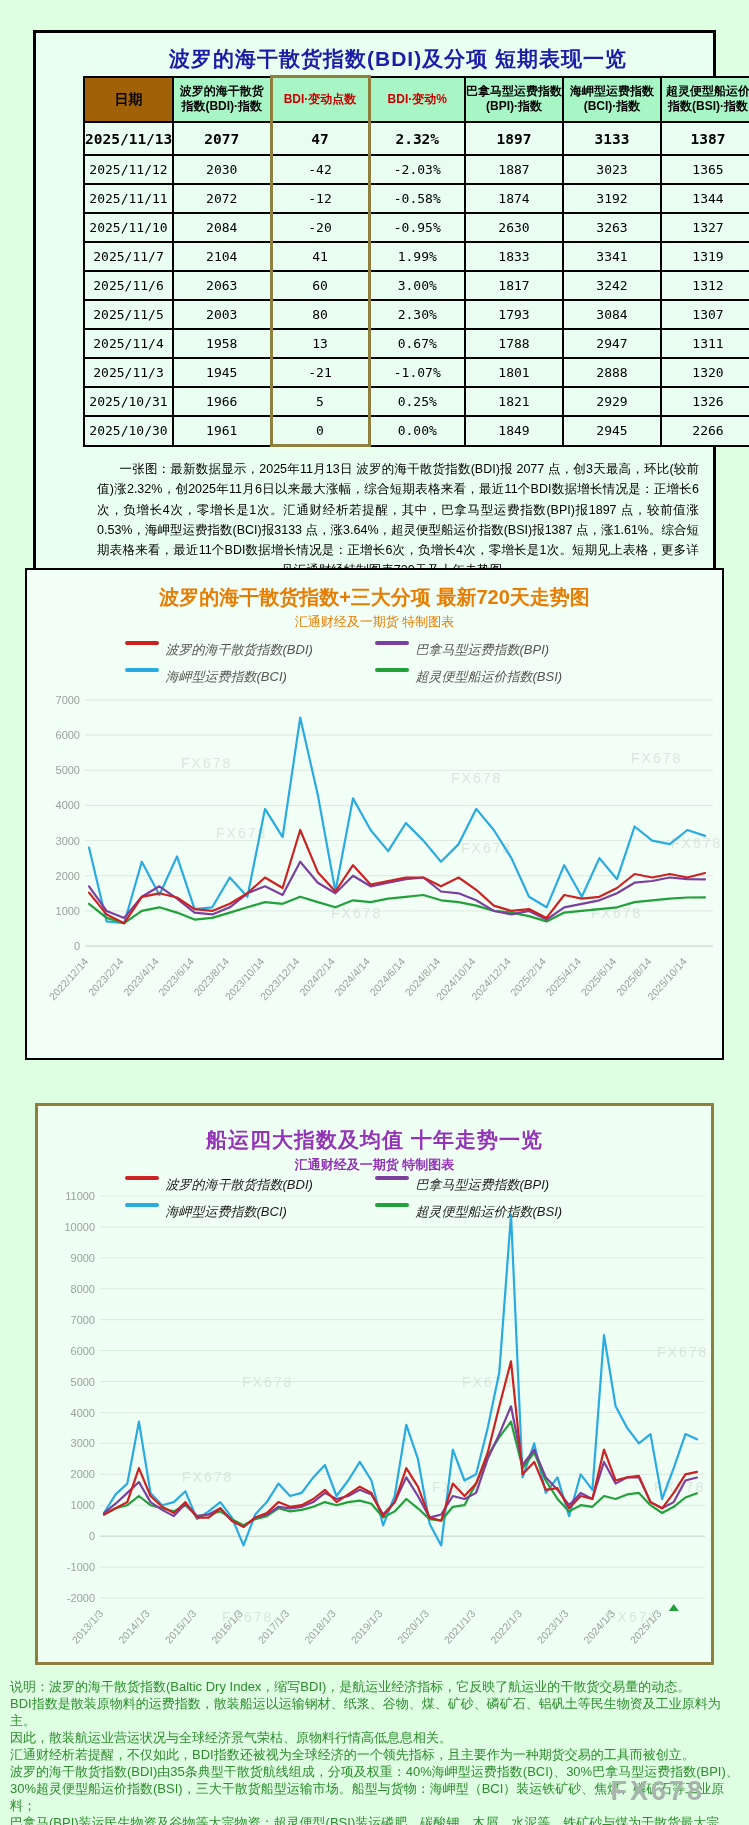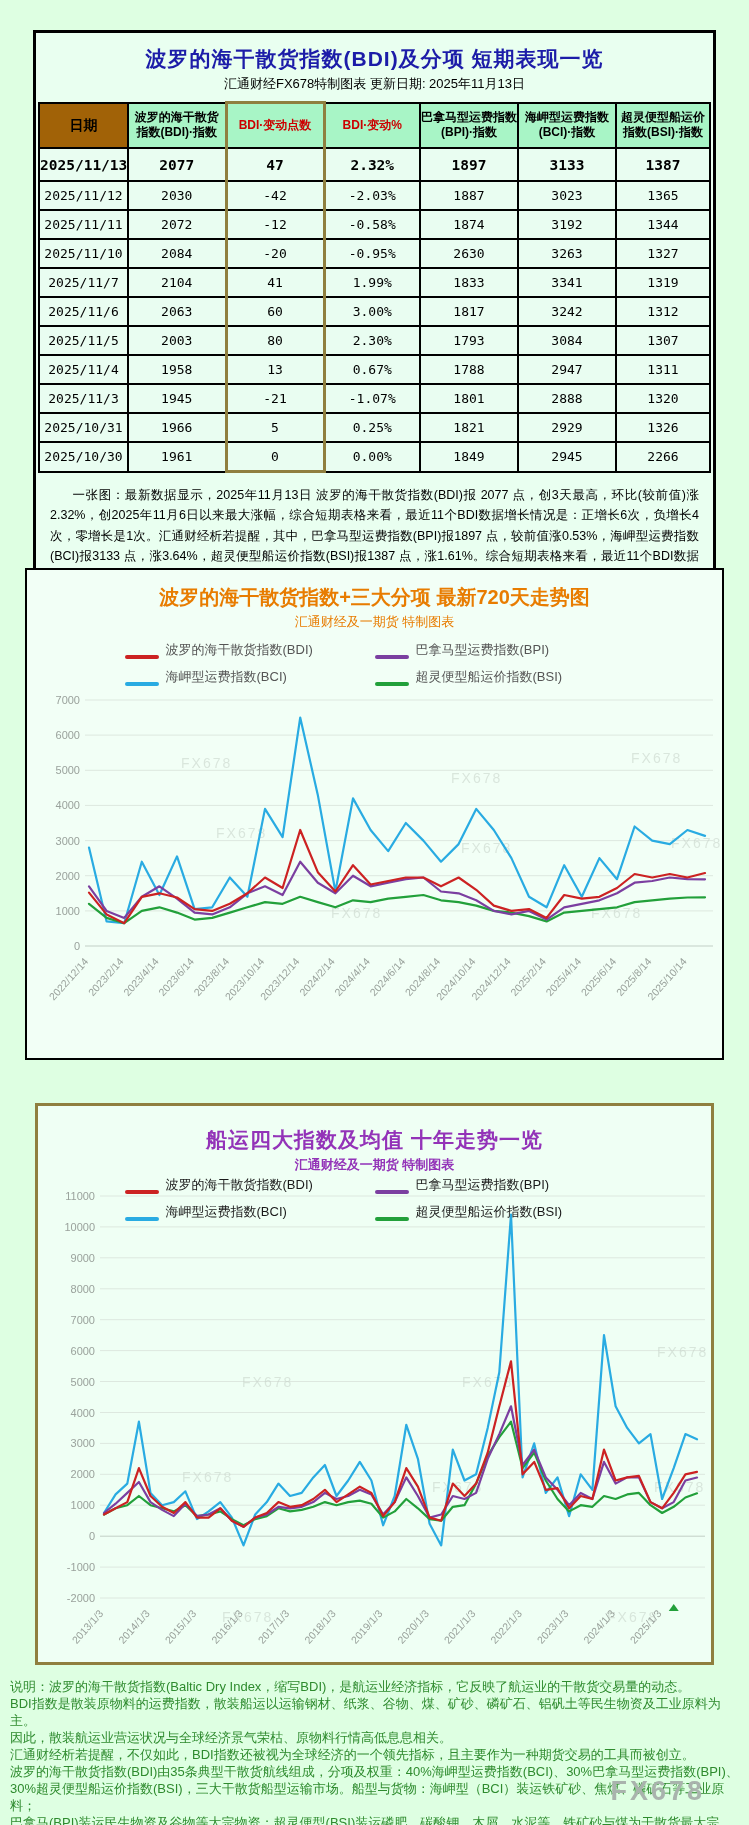--- a/index.html
+++ b/index.html
@@ -1,59 +1,58 @@
 <!DOCTYPE html>
 <html><head>
 <meta charset="utf-8">
 <style>
   html,body{margin:0;padding:0;}
   body{width:749px;height:1825px;position:relative;background:#deffe2;
        font-family:"Liberation Sans",sans-serif;color:#000;overflow:hidden;}
   .panel{position:absolute;box-sizing:border-box;}
   
-  .table-panel{left:33px;top:30px;width:683px;background:#e9fff0;border:3px solid #000;padding-bottom:6px;}
+  .table-panel{left:33px;top:30px;width:683px;background:#e9fff0;border:3px solid #000;padding-bottom:6px;padding-left:47px;}
   .table-panel h1{margin:12px 0 2px;text-align:center;font-size:21px;font-weight:bold;color:#1c1ca8;letter-spacing:1px;}
   .table-panel .sub{text-align:center;font-size:13px;margin:2px 0 8px;color:#000;}
   table{border-collapse:collapse;margin:0 auto;width:671px;table-layout:fixed;}
   th,td{border:2px solid #000;text-align:center;padding:1px 0;}
   th{background:#a8f5c6;font-size:12px;font-weight:bold;height:41px;line-height:1.25;}
   th.plain{background:#a16207;font-size:14px;}
   th.red{color:#cc0000;}
   td{font-size:13px;height:25px;background:#e9fdf1;font-family:"DejaVu Sans Mono","Liberation Mono",monospace;}
   tr.first td{font-weight:bold;font-size:14.5px;height:29px;text-align:center;}
   col.c0{width:89px}col.c1{width:98px}col.c2{width:98px}col.c3{width:96px}
   col.c4{width:98px}col.c5{width:98px}col.c6{width:94px}
   .note{margin:12px 14px 6px;font-size:12.5px;line-height:1.62;text-align:justify;text-align-last:center;text-indent:1.8em;}
   
   .c1{left:25px;top:568px;width:699px;height:492px;background:#f2fff6;border:2px solid #000;overflow:hidden;}
   .c1 h2{margin:14px 0 2px;text-align:center;font-size:20px;font-weight:bold;color:#e87c00;}
   .c1 .csub{text-align:center;font-size:13px;color:#e87c00;margin-bottom:10px;}
   .c2{left:35px;top:1103px;width:679px;height:562px;background:#effff4;border:3px solid #8f7f3f;overflow:hidden;}
   .c2 h2{margin:20px 0 2px;text-align:center;font-size:21px;font-weight:bold;color:#9333b8;letter-spacing:1px;}
   .c2 .csub{text-align:center;font-size:13px;font-weight:bold;color:#9333b8;}
   .legend{display:grid;grid-template-columns:250px 250px;row-gap:9px;width:500px;margin:4px auto 0;}
-  .legend .item{display:flex;align-items:flex-end;gap:7px;font-size:13px;color:#555;}
+  .legend .item{display:flex;align-items:flex-start;gap:7px;font-size:13px;color:#555;font-style:italic;}
   .c2 .legend{position:absolute;left:50%;transform:translateX(-50%);top:66px;z-index:2;}
   .c2 .legend .item{color:#1a1a1a;}
   .swatch{width:34px;height:4px;border-radius:2px;flex:0 0 34px;}
   .chartbox{position:relative;z-index:1;}
   #chartbox1{margin:2px 0 0 4px;}
   #chartbox2{margin:8px 0 0 4px;}
   
   .footer{position:absolute;left:10px;top:1678px;width:731px;font-size:13px;line-height:17px;color:#2e8b2e;}
   .big-wm{position:absolute;right:44px;top:1776px;font-size:27px;font-weight:bold;color:#a9b3ad;letter-spacing:3px;}
 </style>
 </head>
 <body>
 
 <div class="page">
 
   <section class="panel table-panel">
     <h1>波罗的海干散货指数(BDI)及分项  短期表现一览</h1>
-    <div class="sub">汇通财经FX678特制图表    更新日期: 2025年11月13日</div>
     <table>
       <colgroup>
           <col class="c0">
           <col class="c1">
           <col class="c2">
           <col class="c3">
           <col class="c4">
           <col class="c5">
           <col class="c6">
         </colgroup>

